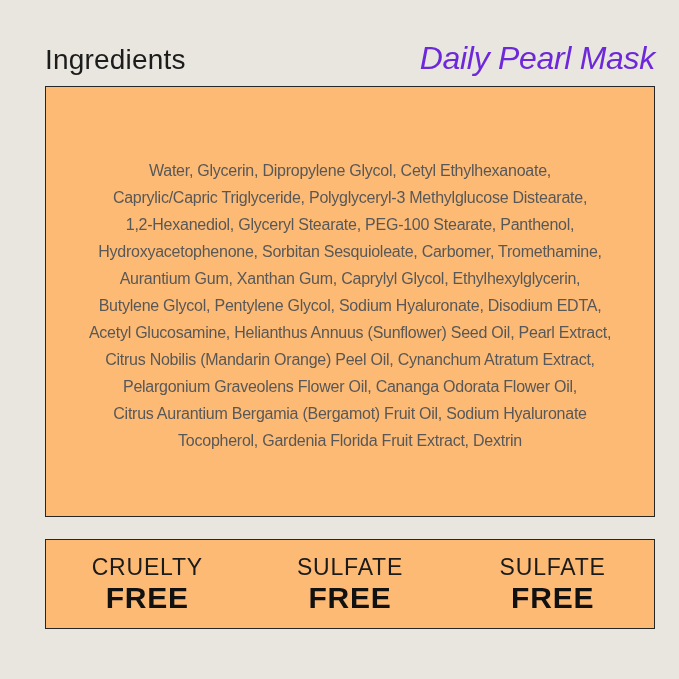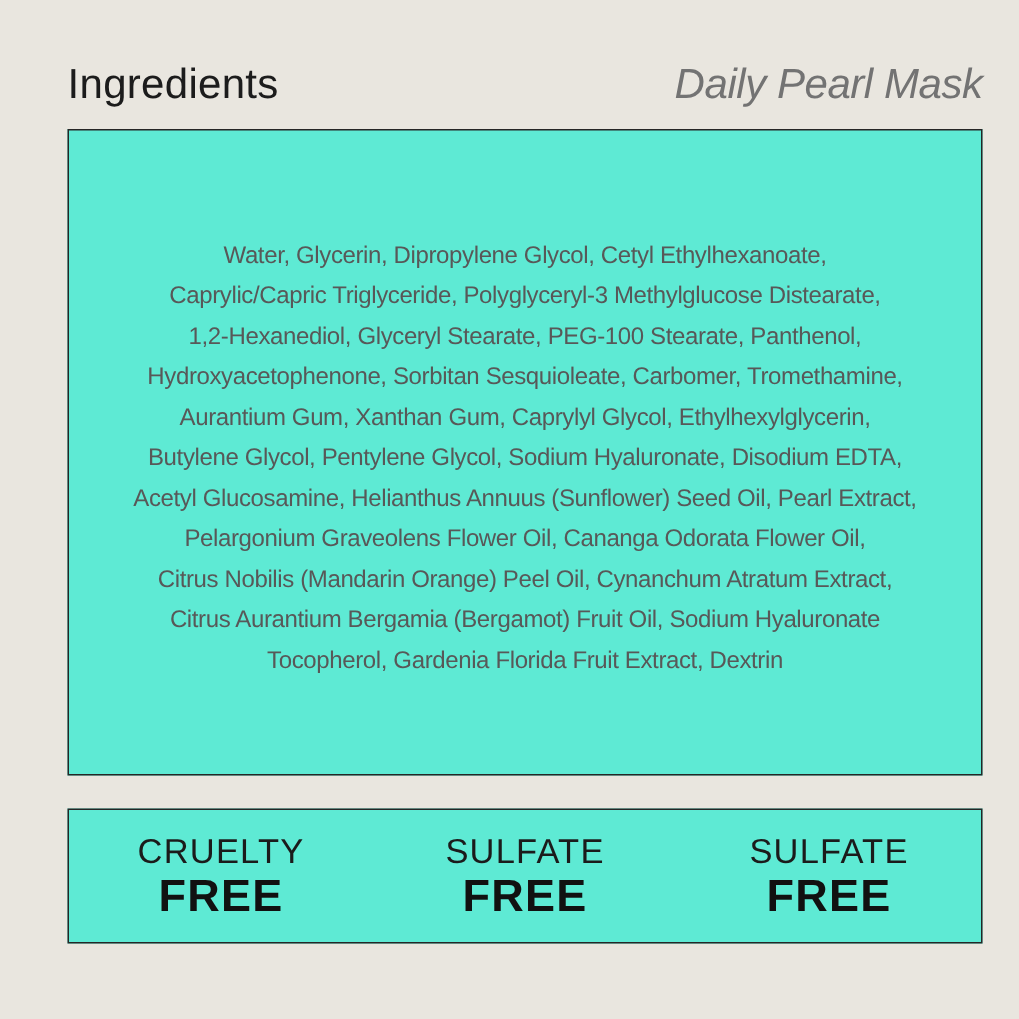--- a/index.html
+++ b/index.html
@@ -26,30 +26,30 @@
     align-items: baseline;
     height: 33px;
   }
   .header .title {
     font-size: 28px;
     font-weight: 500;
     letter-spacing: 0.2px;
     color: #1c1c1c;
   }
   .header .product {
-    font-size: 28px;
+    font-size: 32px;
     font-weight: 500;
     font-style: italic;
     letter-spacing: -0.3px;
-    color: #737373;
+    color: #6d28d9;
   }
   .panel {
     box-sizing: border-box;
     border: 1.5px solid #262626;
-    background: #5eead4;
+    background: #fdba74;
   }
   .ingredients-panel {
     margin-top: 13px;
     height: 431px;
     display: flex;
     flex-direction: column;
     justify-content: center;
     align-items: center;
     padding: 8px 6px 0 6px;
   }
@@ -102,22 +102,22 @@
   </div>
 
   <div class="panel ingredients-panel">
     <span class="ingredient-line">Water, Glycerin, Dipropylene Glycol, Cetyl Ethylhexanoate,</span>
     <span class="ingredient-line">Caprylic/Capric Triglyceride, Polyglyceryl-3 Methylglucose Distearate,</span>
     <span class="ingredient-line">1,2-Hexanediol, Glyceryl Stearate, PEG-100 Stearate, Panthenol,</span>
     <span class="ingredient-line">Hydroxyacetophenone, Sorbitan Sesquioleate, Carbomer, Tromethamine,</span>
     <span class="ingredient-line">Aurantium Gum, Xanthan Gum, Caprylyl Glycol, Ethylhexylglycerin,</span>
     <span class="ingredient-line">Butylene Glycol, Pentylene Glycol, Sodium Hyaluronate, Disodium EDTA,</span>
     <span class="ingredient-line">Acetyl Glucosamine, Helianthus Annuus (Sunflower) Seed Oil, Pearl Extract,</span>
+    <span class="ingredient-line">Citrus Nobilis (Mandarin Orange) Peel Oil, Cynanchum Atratum Extract,</span>
     <span class="ingredient-line">Pelargonium Graveolens Flower Oil, Cananga Odorata Flower Oil,</span>
-    <span class="ingredient-line">Citrus Nobilis (Mandarin Orange) Peel Oil, Cynanchum Atratum Extract,</span>
     <span class="ingredient-line">Citrus Aurantium Bergamia (Bergamot) Fruit Oil, Sodium Hyaluronate</span>
     <span class="ingredient-line">Tocopherol, Gardenia Florida Fruit Extract, Dextrin</span>
   </div>
 
   <div class="panel badges-panel">
     <div class="badge">
       <span class="badge-top">CRUELTY</span>
       <span class="badge-bottom">FREE</span>
     </div>
     <div class="badge">

